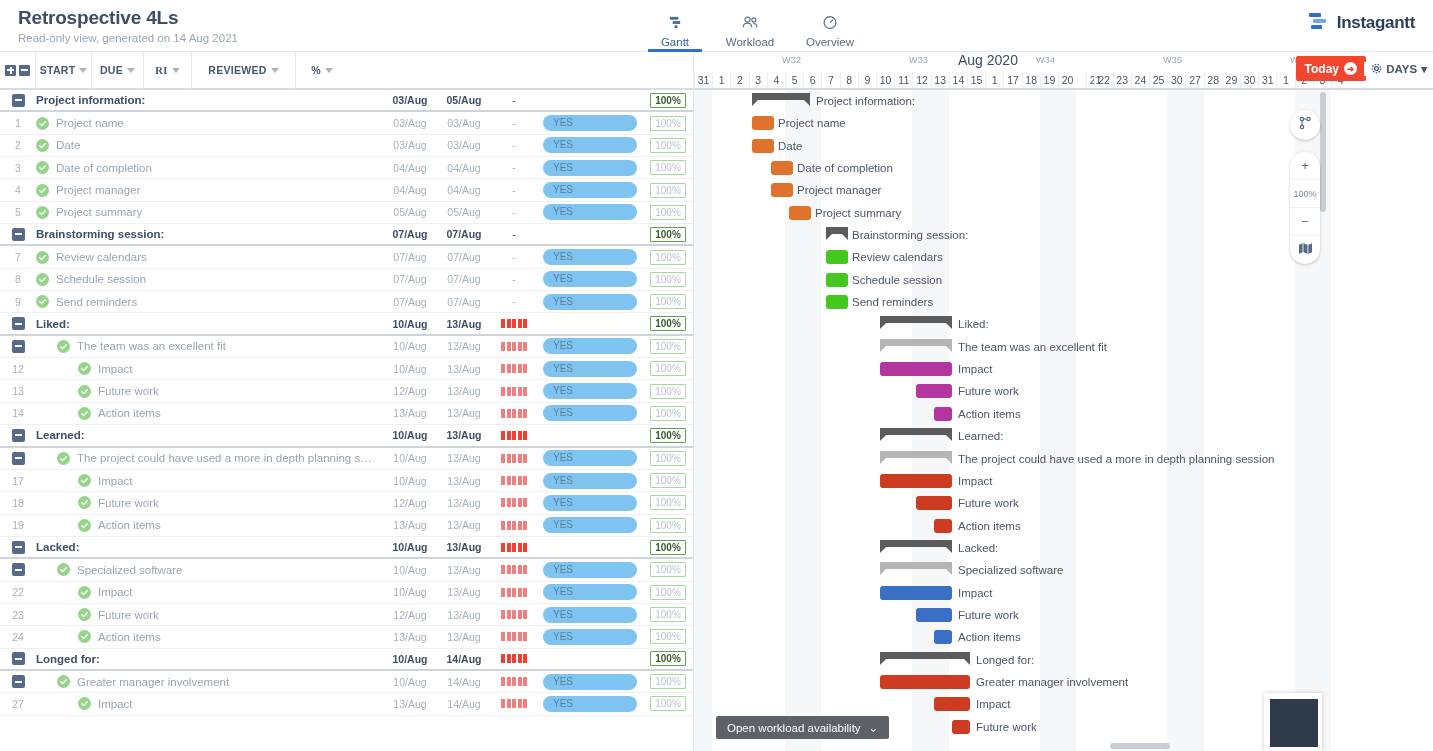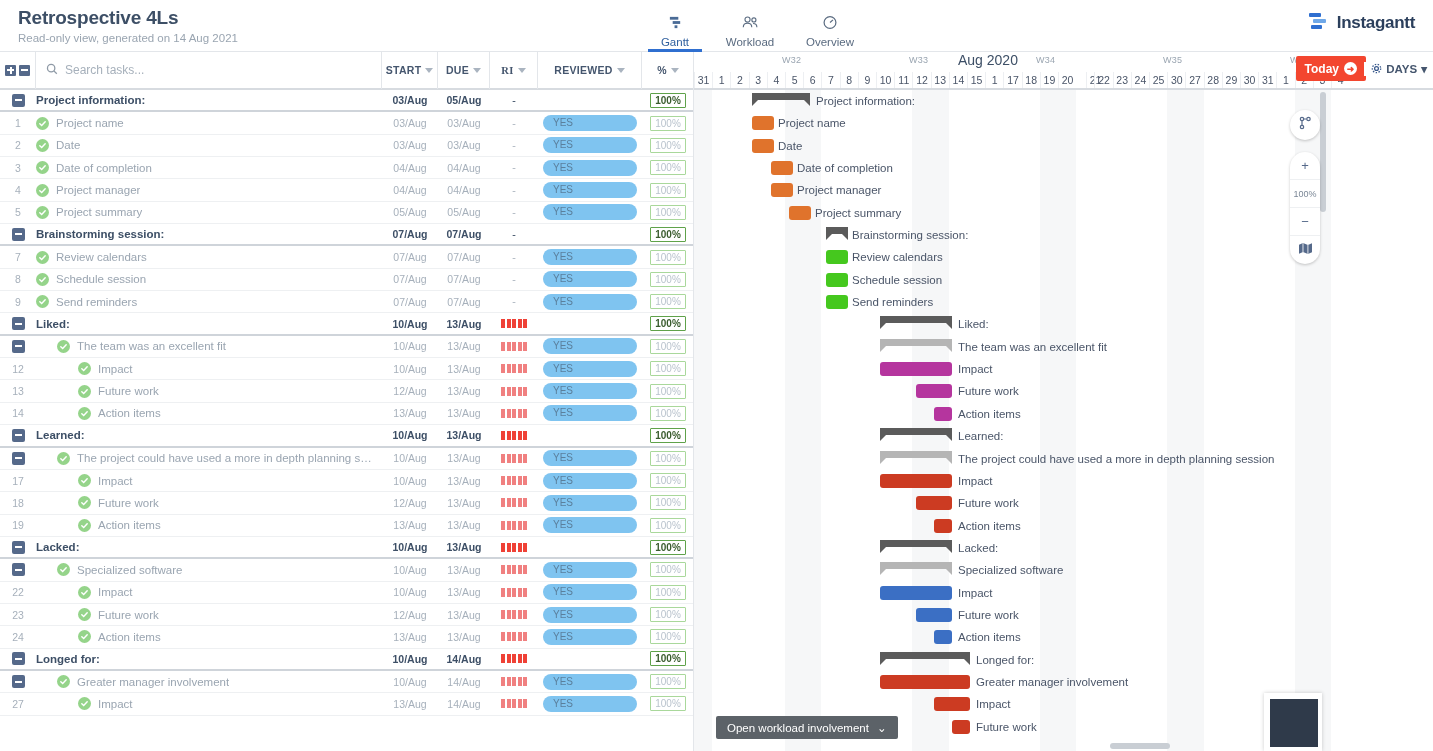--- a/index.html
+++ b/index.html
@@ -293,29 +293,20 @@
         </svg>
       </span>
       <span class="brand-text">Instagantt</span>
     </div>
   </div>
 
   <div class="grid-header">
     <div class="hdr-icons">
       <span class="sq-btn plus"></span>
       <span class="sq-btn"></span>
-    </div>
-    <div class="search-cell">
-      <span>
-        <svg width="12" height="12" viewBox="0 0 14 14">
-            <circle cx="6" cy="6" r="4.3" fill="none" stroke="#8f9aa6" stroke-width="1.5"></circle>
-            <path d="M9.2 9.2 L12.6 12.6" stroke="#8f9aa6" stroke-width="1.5"></path>
-          </svg>
-      </span>
-      <span class="search-ph">Search tasks...</span>
     </div>
     <div class="col-hdr c-start">
       <span>START</span>
       <span class="funnel"></span>
     </div>
     <div class="col-hdr c-due">
       <span>DUE</span>
       <span class="funnel"></span>
     </div>
     <div class="col-hdr c-ri">
@@ -1264,21 +1255,21 @@
           <svg width="15" height="13" viewBox="0 0 16 14">
               <path d="M1 3 L5.3 1.2 L10.6 3.2 L15 1.3 V11 L10.6 12.9 L5.3 10.9 L1 12.7 Z" fill="#55698a"></path>
               <path d="M5.3 1.2 V10.9 M10.6 3.2 V12.9" stroke="#fff" stroke-width="0.9"></path>
             </svg>
         </span>
       </div>
     </div>
   </div>
 
   <div class="workload-btn">
-    <span>Open workload involvement</span>
+    <span>Open workload availability</span>
     <span>⌄</span>
   </div>
 
   <div class="minimap-shadow"></div>
   <div class="minimap"></div>
   <div class="vscroll"></div>
   <div class="hscroll-tl"></div>
 </div>
 
 </body></html>

